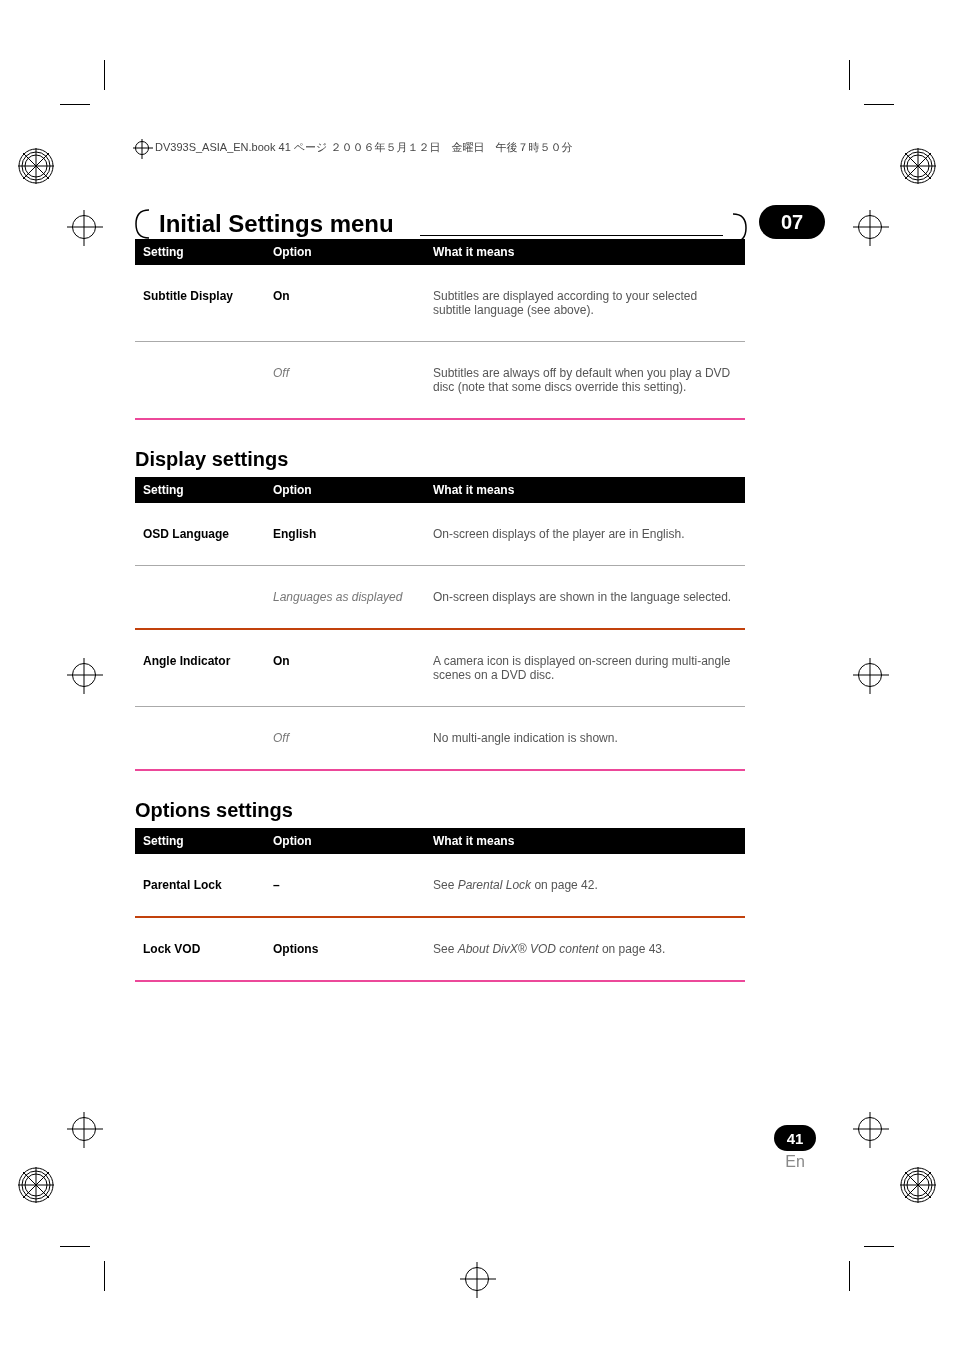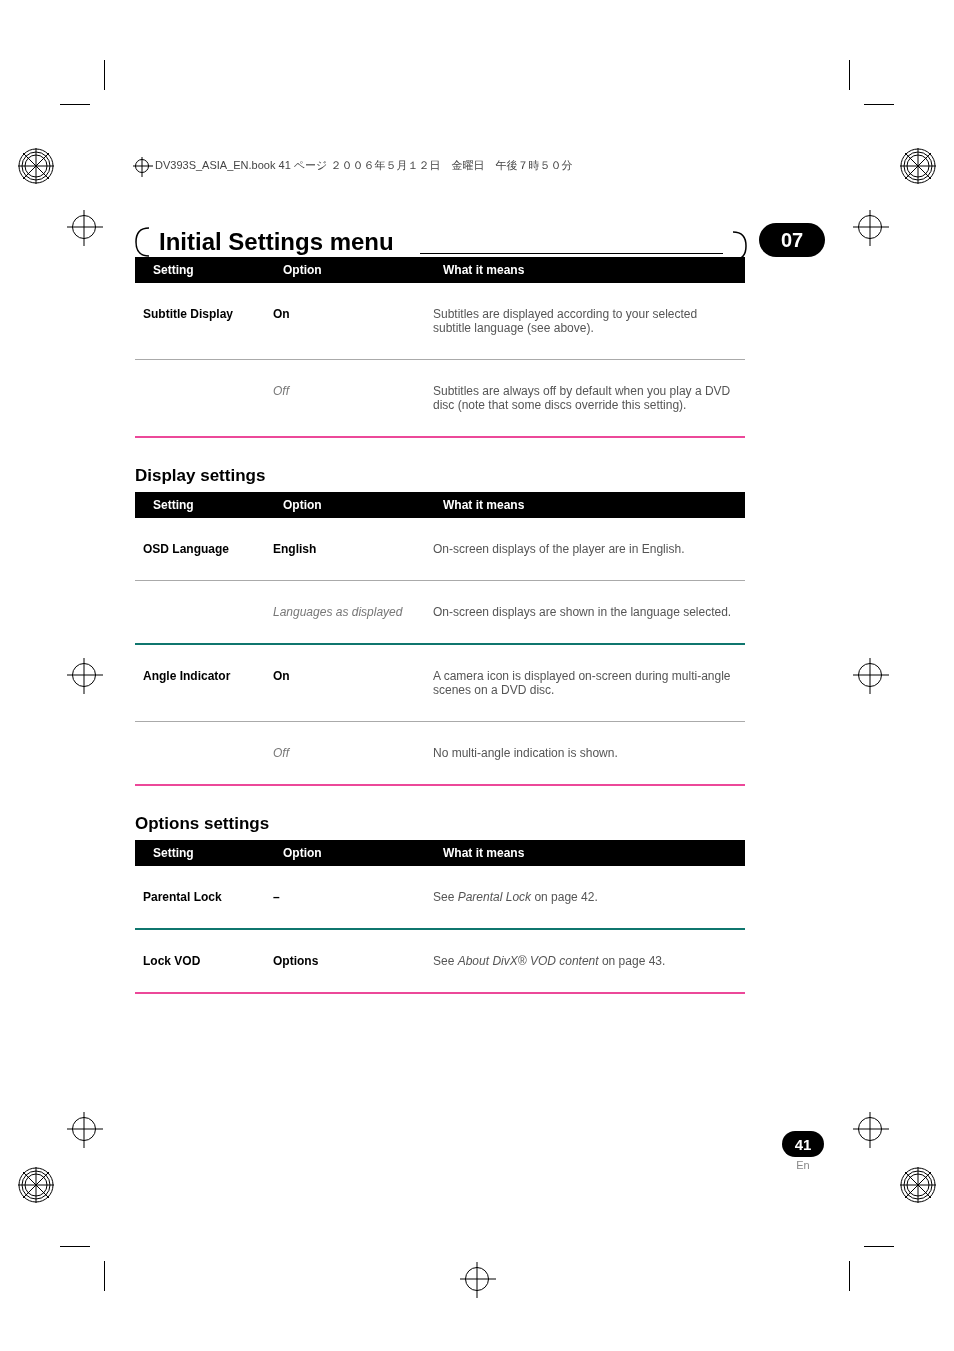--- a/index.html
+++ b/index.html
@@ -29,21 +29,21 @@
   .reg-circle::after { top:50%; left:-6px; height:1px; width:36px; transform:translateY(-50%); }
 
   .spiral {
     position:absolute; width:36px; height:36px;
   }
   .spiral svg { width:100%; height:100%; }
 
   .content {
     position: absolute;
     left: 135px;
-    top: 158px;
+    top: 140px;
     width: 690px;
   }
 
   .booktag {
     font-size: 11px;
     color: #444;
     margin-bottom: 50px;
     display:flex;
     align-items:center;
     gap:6px;
@@ -63,78 +63,78 @@
     height: 34px;
     border-radius: 17px;
     display:flex;
     align-items:center;
     justify-content:center;
     margin-left: 12px;
   }
 
   .section-wrap { margin-bottom: 28px; }
   .section-heading {
-    font-size: 17px;
+    font-size: 20px;
     font-weight: bold;
     margin-bottom: 6px;
     margin-top: 14px;
   }
 
   table.settings {
     width: 610px;
     border-collapse: collapse;
     font-size: 12px;
   }
   table.settings thead th {
     background: #000;
     color: #fff;
     font-weight: bold;
     text-align: left;
-    padding: 6px 18px;
+    padding: 6px 8px;
   }
   table.settings th.col-setting { width: 130px; }
   table.settings th.col-option { width: 160px; }
   table.settings td {
     padding: 24px 8px;
     vertical-align: top;
     color: #555;
     border-bottom: 1px solid #000;
   }
   table.settings td.setting-cell {
     color:#000;
     font-weight:bold;
   }
   table.settings td.option-cell.bold { color:#000; font-weight:bold; }
   table.settings td.option-cell.italic { font-style: italic; color:#777; }
   table.settings tr.no-border td { border-bottom: 1px solid #aaa; }
-  table.settings tr.thick td { border-bottom: 2px solid #0f766e; }
+  table.settings tr.thick td { border-bottom: 2px solid #c2410c; }
   table.settings tr.last td { border-bottom: 2px solid #ec4899; }
 
   .italic-ref { font-style: italic; }
 
   .page-footer {
     position:absolute;
-    right: 130px;
+    right: 138px;
     bottom: 180px;
     text-align:center;
   }
   .page-pill {
     background:#000;
     color:#fff;
     font-weight:bold;
     font-size:15px;
     width:42px;
     height:26px;
     border-radius: 13px;
     display:flex;
     align-items:center;
     justify-content:center;
   }
   .lang-label {
-    font-size:11px;
+    font-size:16px;
     color:#888;
     margin-top:2px;
   }
 
   .header-flex {
     display:flex;
     align-items:flex-end;
     width:100%;
   }
   .header-flex .title-part {

